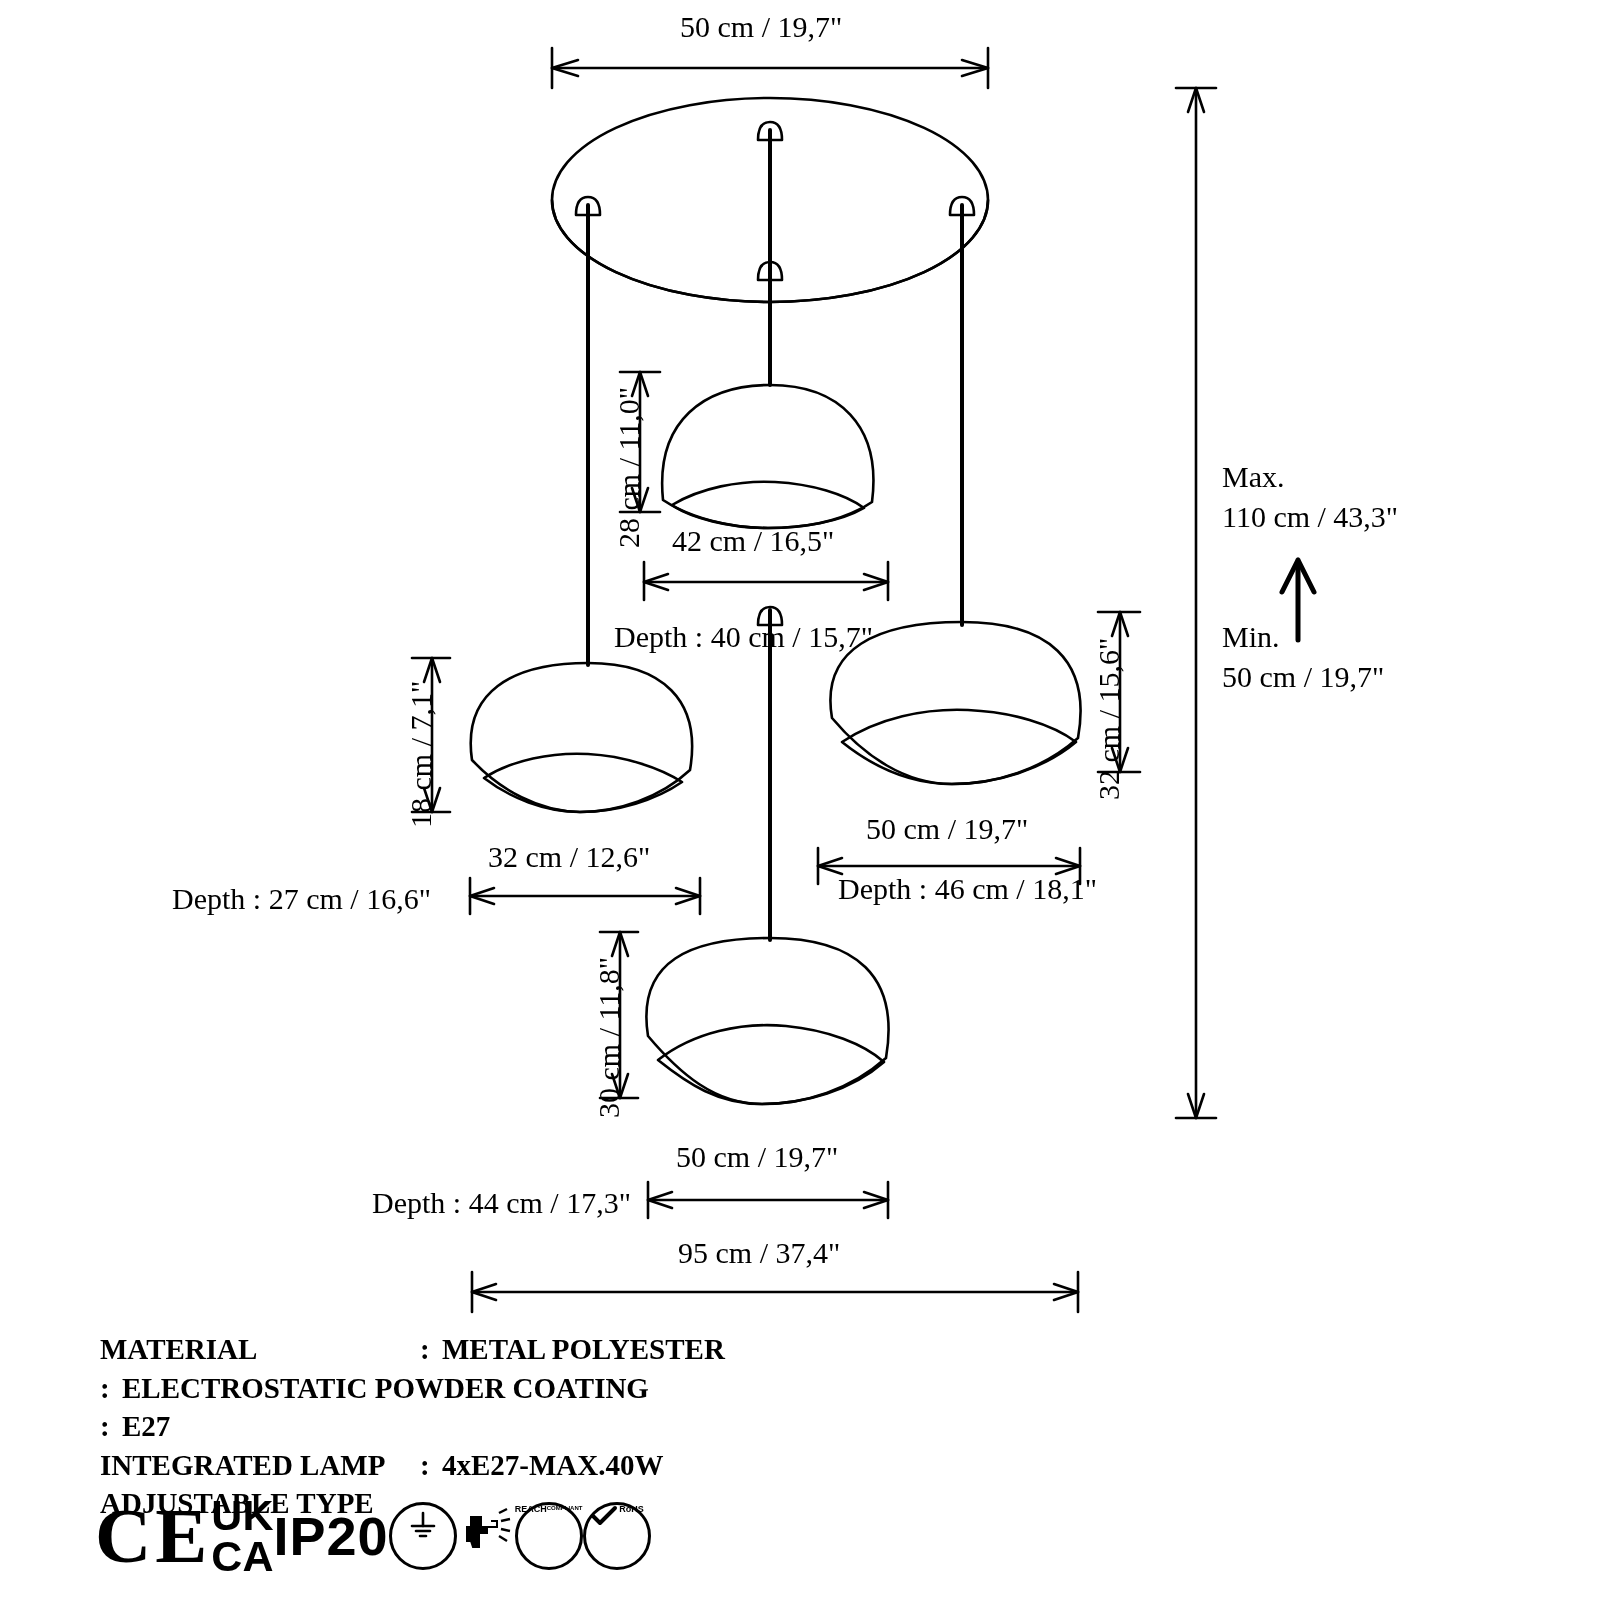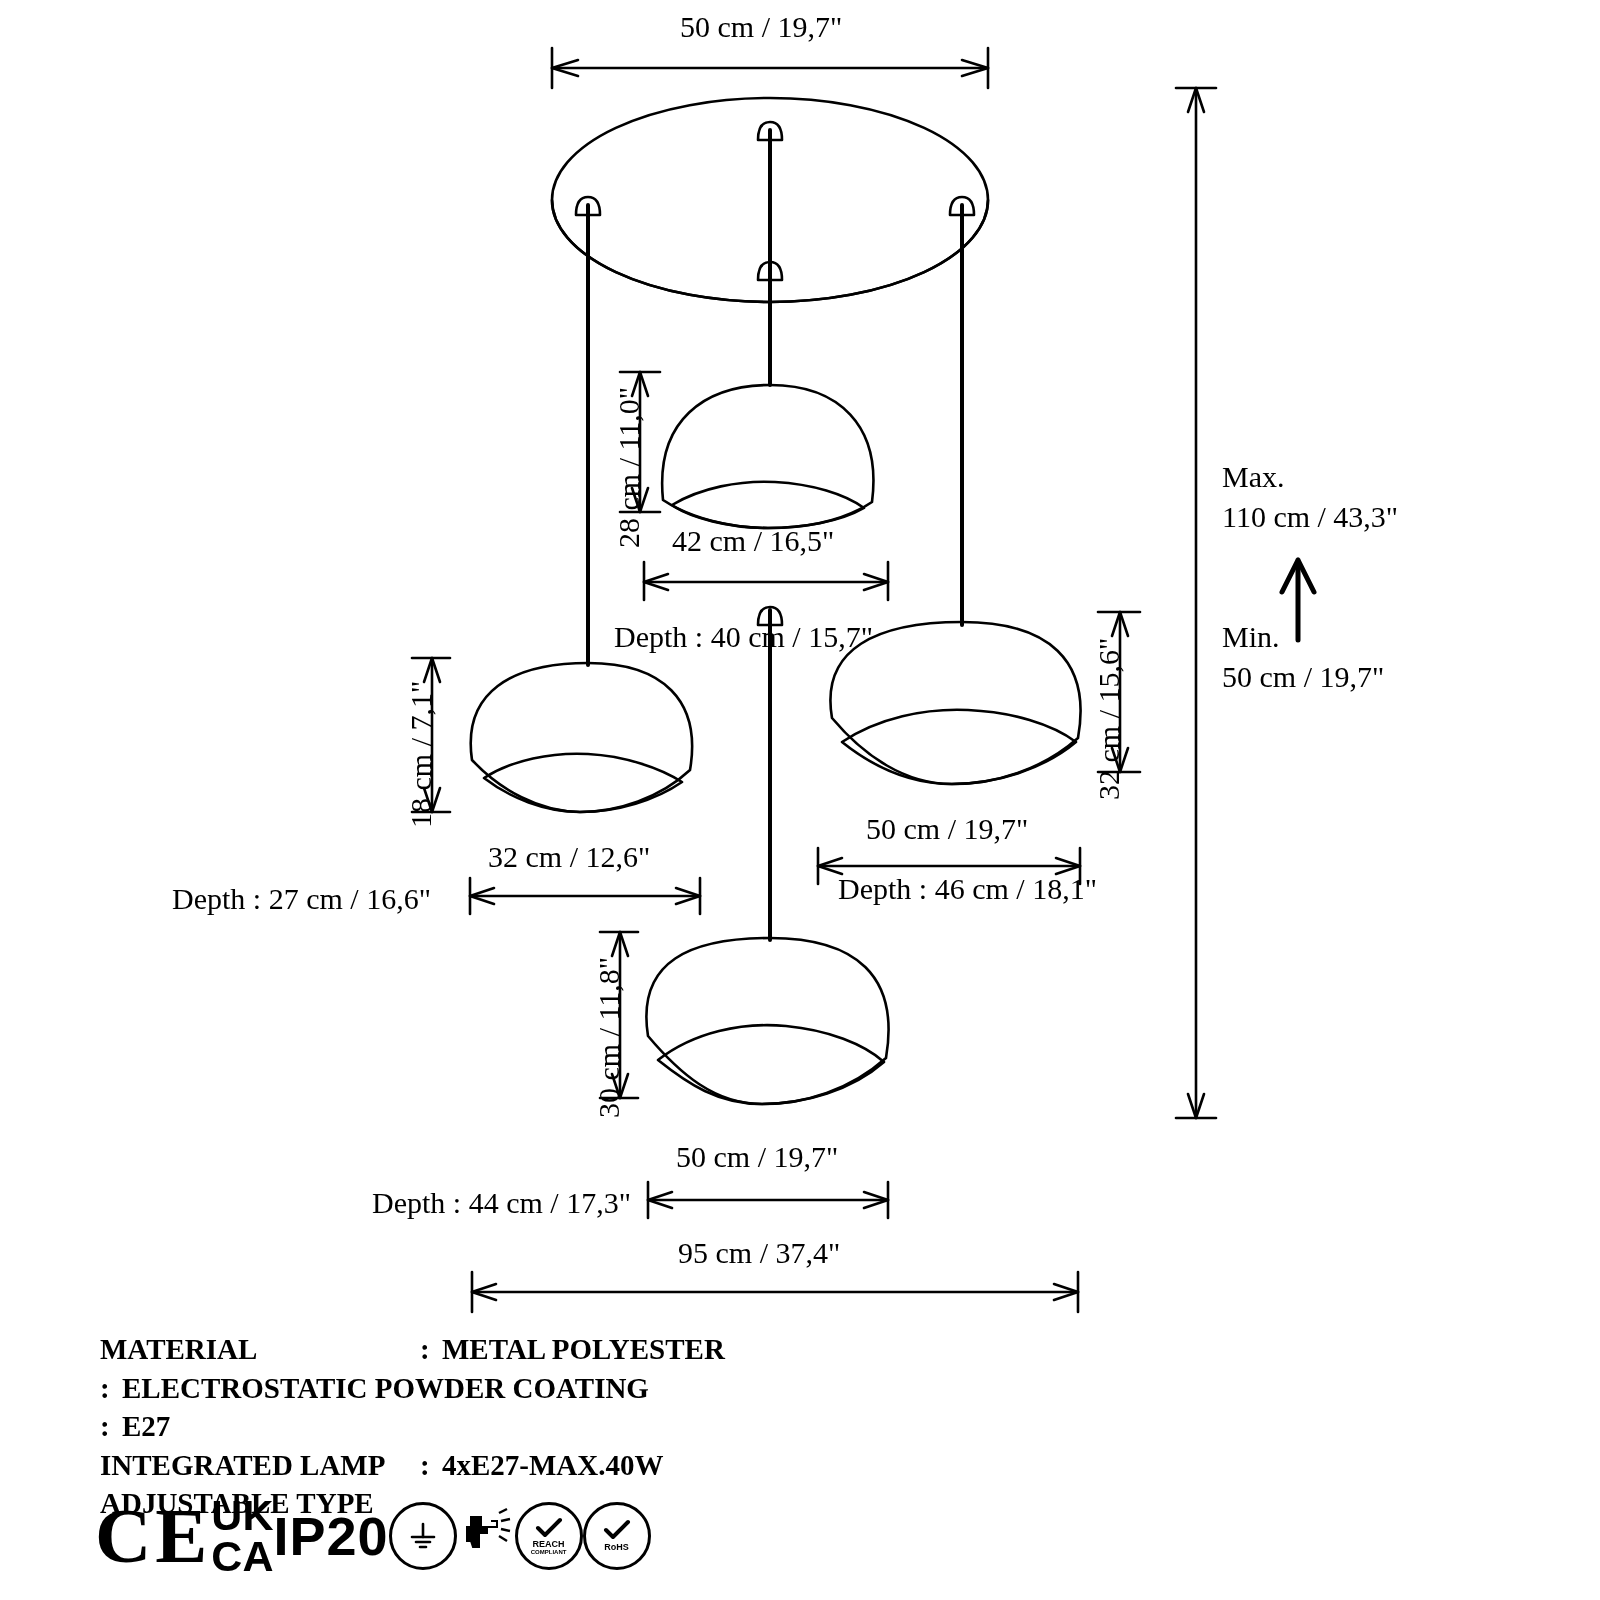--- a/index.html
+++ b/index.html
@@ -82,22 +82,21 @@
     font-size: 54px;
     letter-spacing: 1px;
   }
   .circle-badge {
     width: 62px;
     height: 62px;
     border: 3px solid #000;
     border-radius: 50%;
     position: relative;
     display: flex;
-    flex-direction: column;
-    align-items: center;
+    align-items: flex-start;
     justify-content: center;
   }
   .badge-text {
     font-family: "Liberation Sans", sans-serif;
     font-size: 9px;
     font-weight: bold;
     line-height: 1;
     text-align: center;
   }
   .badge-text.small {

